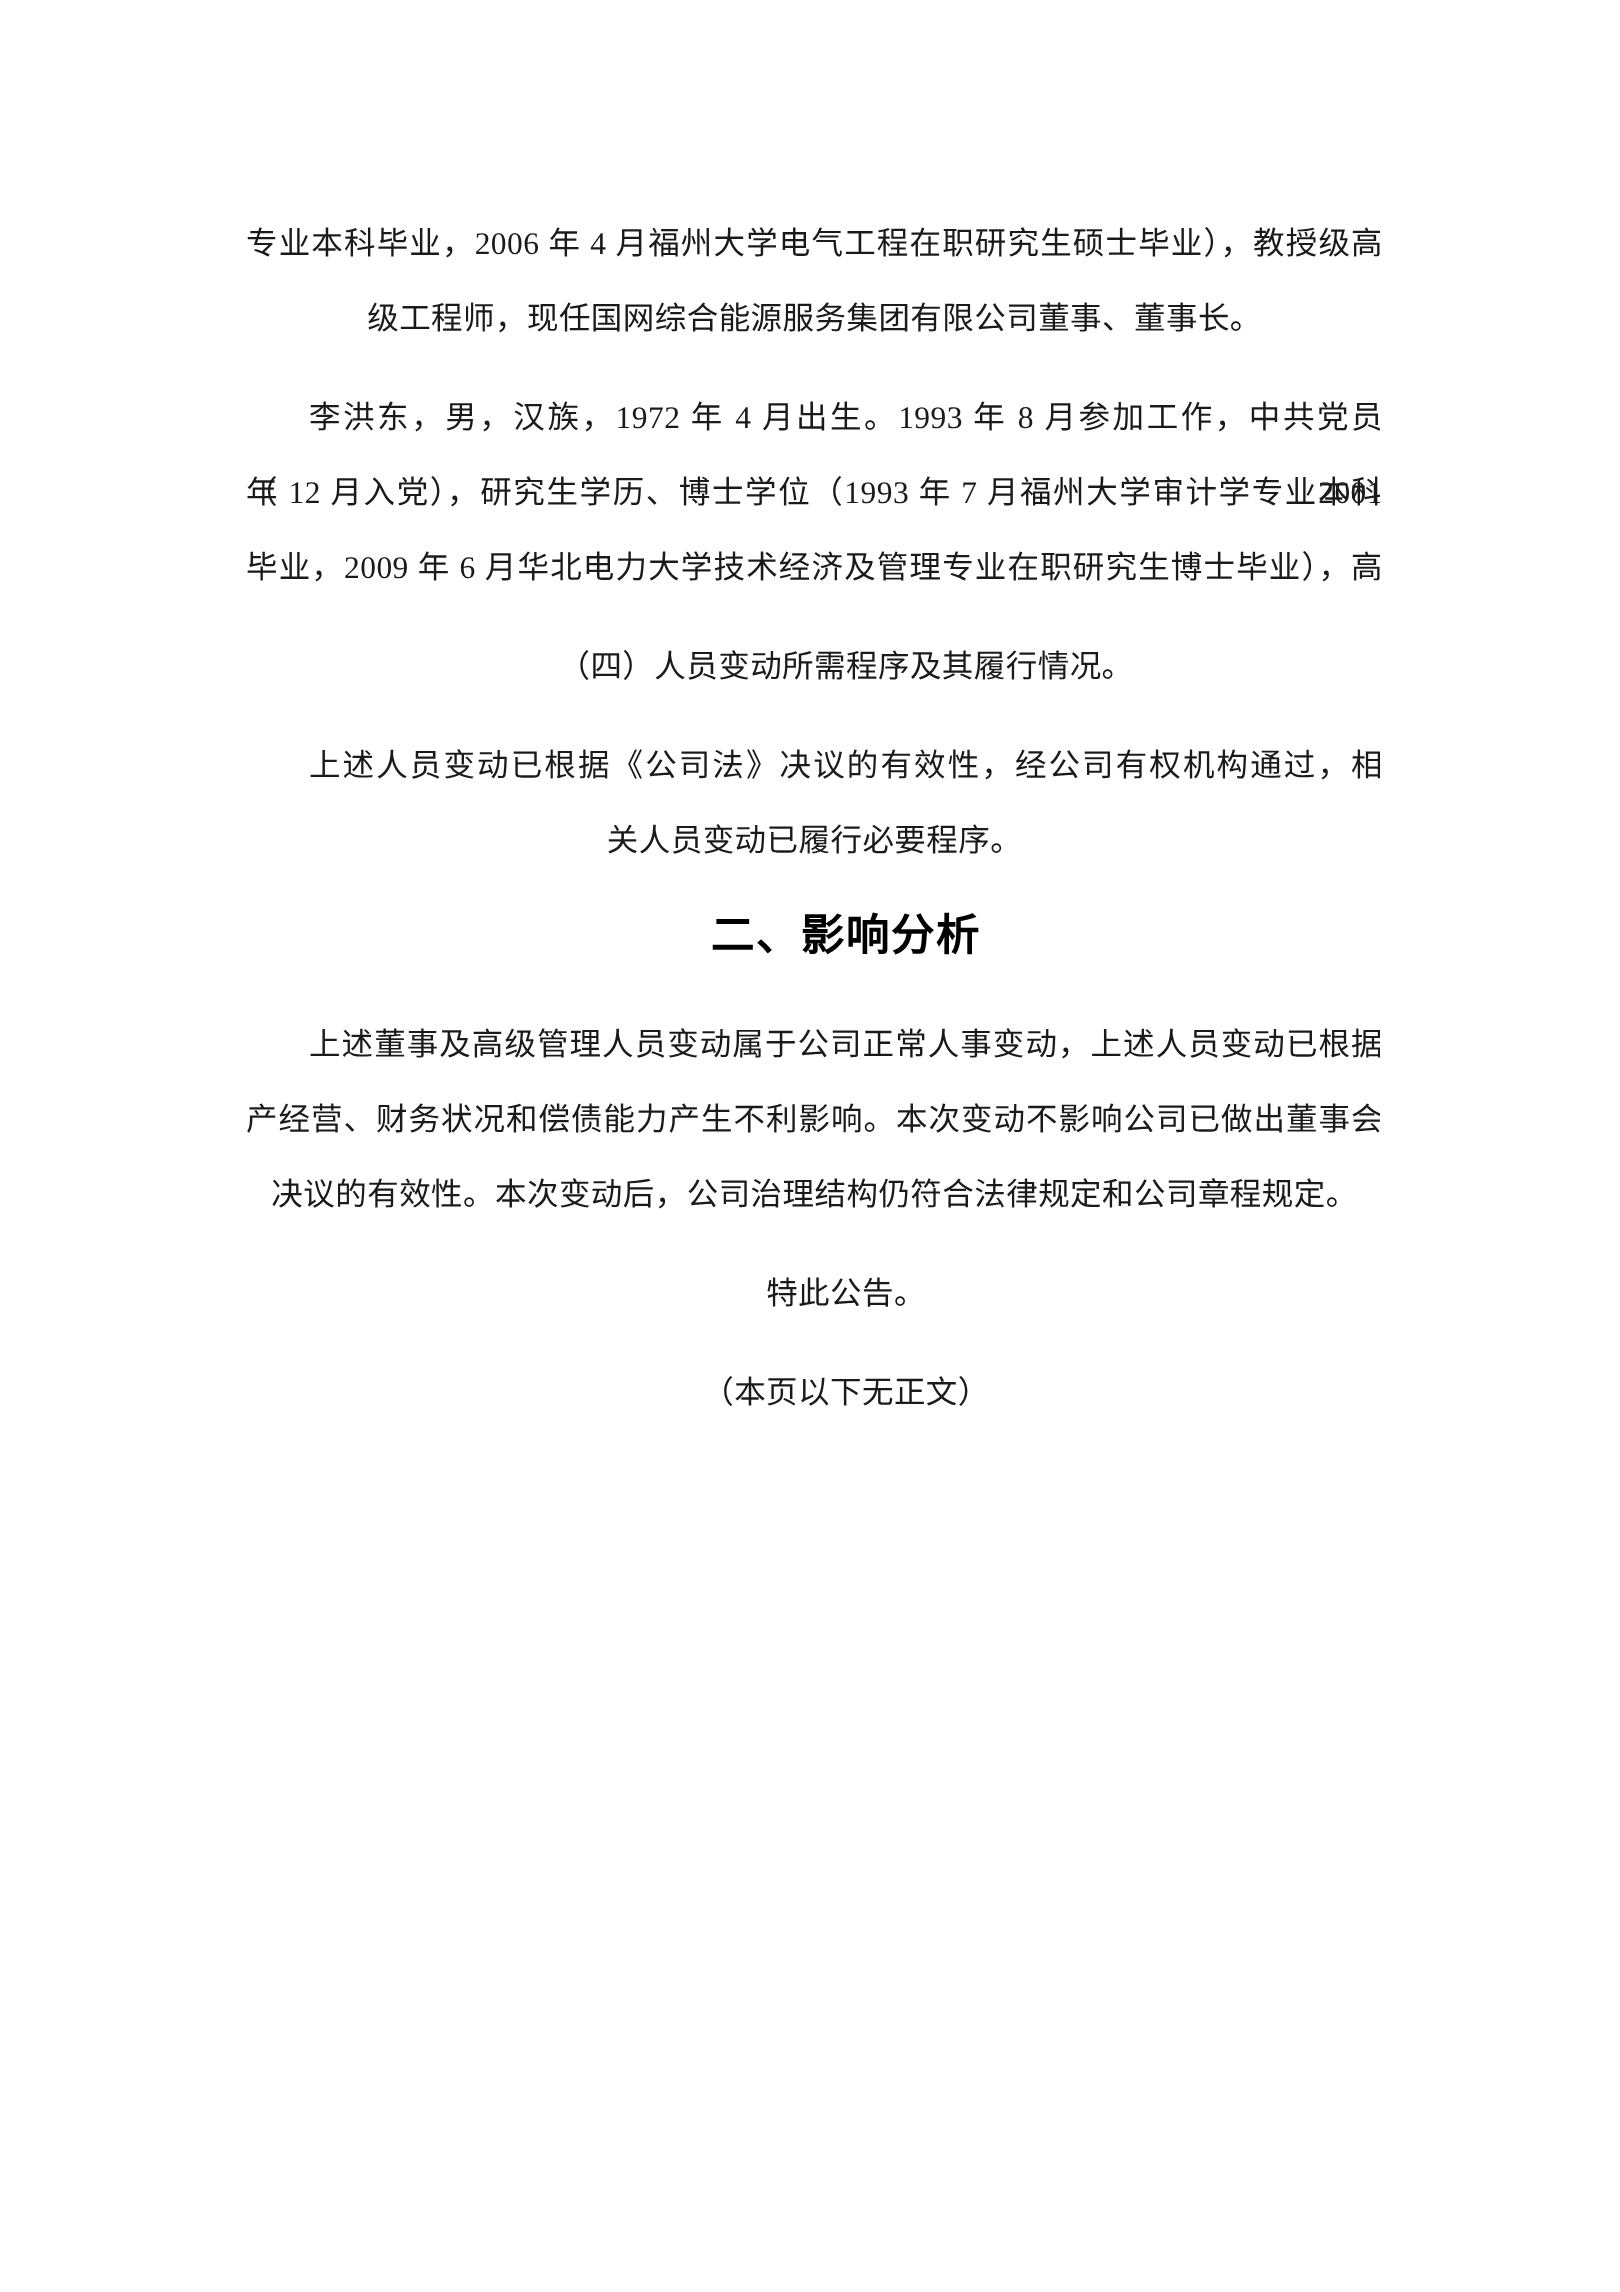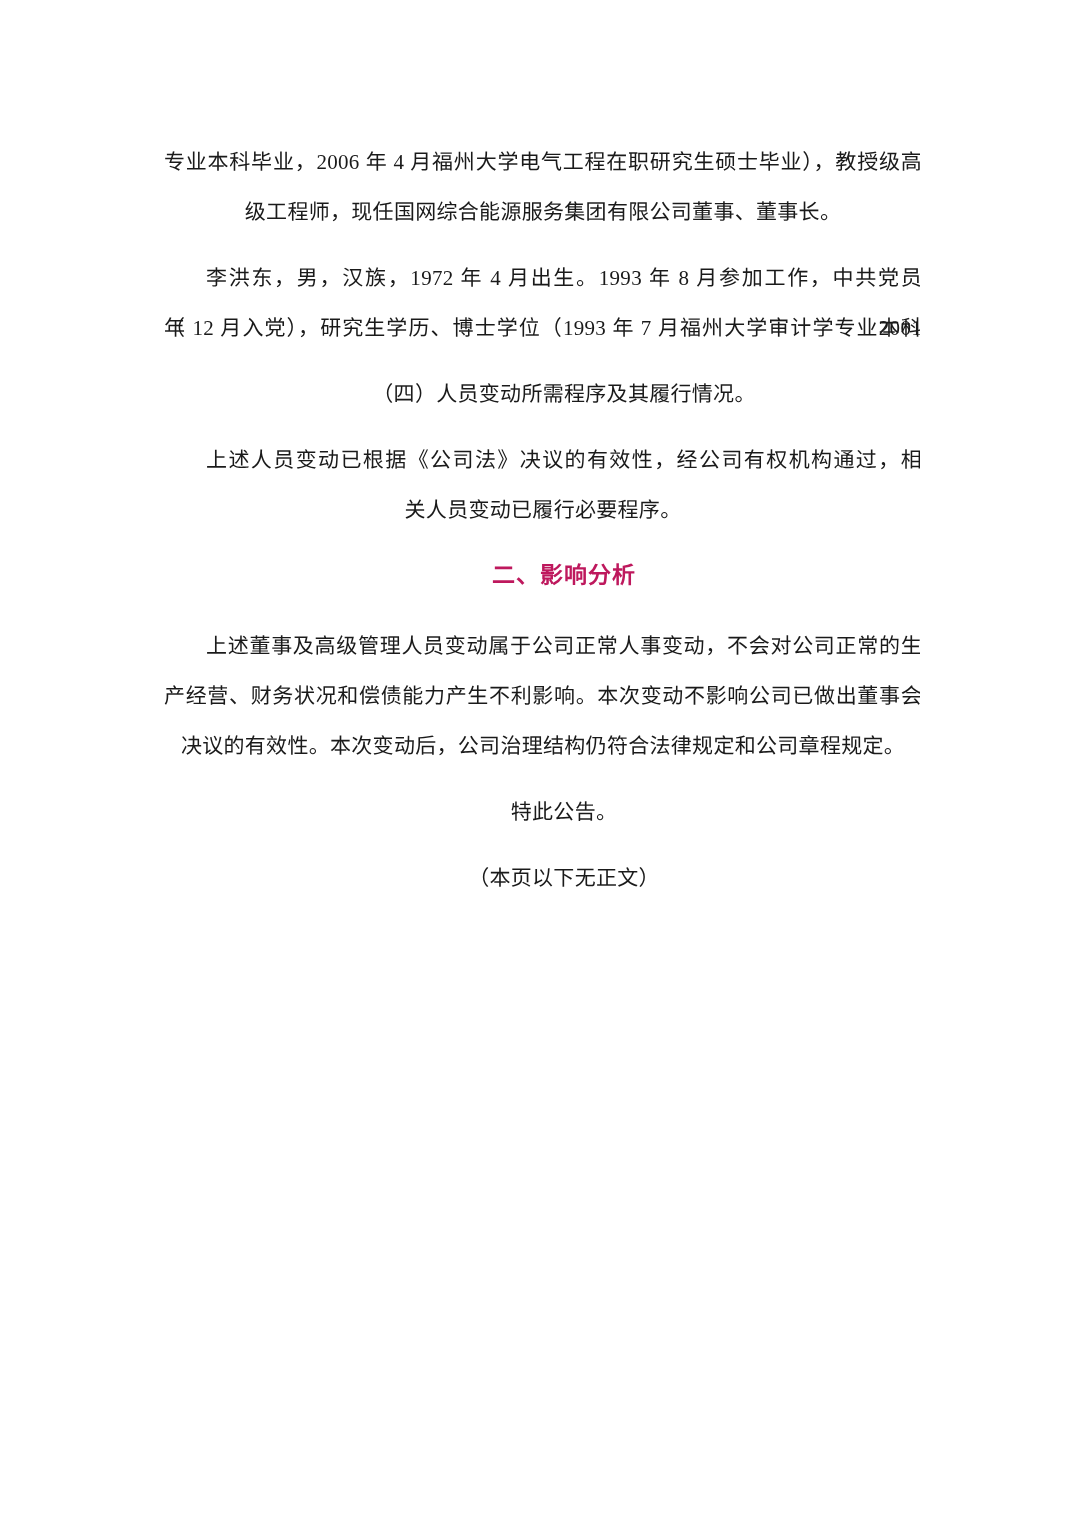--- a/index.html
+++ b/index.html
@@ -35,56 +35,57 @@
   }
   .line.fill {
     white-space: normal;
     text-align: justify;
     text-align-last: justify;
   }
   .line.indent {
     text-indent: 42px;
   }
   .para.heading .line {
-    font-family: Liberation Serif, serif;
+    font-family: Liberation Mono, monospace;
     font-weight: 700;
-    font-size: 23px;
+    font-size: 29px;
     letter-spacing: 1px;
-    color: #be185d;
+    color: #000000;
   }
   .para.heading {
     margin-bottom: 20px;
   }
 </style>
 </head>
 <body>
 
 <div class="page">
   <div class="content">
 
   <div class="para body">
         <div class="line fill">专业本科毕业，2006 年 4 月福州大学电气工程在职研究生硕士毕业），教授级高</div>
         <div class="line">级工程师，现任国网综合能源服务集团有限公司董事、董事长。</div>
       </div>
       <div class="para body">
         <div class="line fill indent">李洪东，男，汉族，1972 年 4 月出生。1993 年 8 月参加工作，中共党员（2001</div>
         <div class="line fill">年 12 月入党），研究生学历、博士学位（1993 年 7 月福州大学审计学专业本科</div>
+        <div class="line fill">毕业，2009 年 6 月华北电力大学技术经济及管理专业在职研究生博士毕业），高</div>
       </div>
       <div class="para body">
         <div class="line indent">（四）人员变动所需程序及其履行情况。</div>
       </div>
       <div class="para body">
         <div class="line fill indent">上述人员变动已根据《公司法》决议的有效性，经公司有权机构通过，相</div>
         <div class="line">关人员变动已履行必要程序。</div>
       </div>
       <div class="para heading">
         <div class="line indent">二、影响分析</div>
       </div>
       <div class="para body">
-        <div class="line fill indent">上述董事及高级管理人员变动属于公司正常人事变动，不会对公司正常的生</div>
+        <div class="line fill indent">上述董事及高级管理人员变动属于公司正常人事变动，上述人员变动已根据</div>
         <div class="line fill">产经营、财务状况和偿债能力产生不利影响。本次变动不影响公司已做出董事会</div>
         <div class="line">决议的有效性。本次变动后，公司治理结构仍符合法律规定和公司章程规定。</div>
       </div>
       <div class="para body">
         <div class="line indent">特此公告。</div>
       </div>
       <div class="para body">
         <div class="line indent">（本页以下无正文）</div>
       </div>
     </div>

